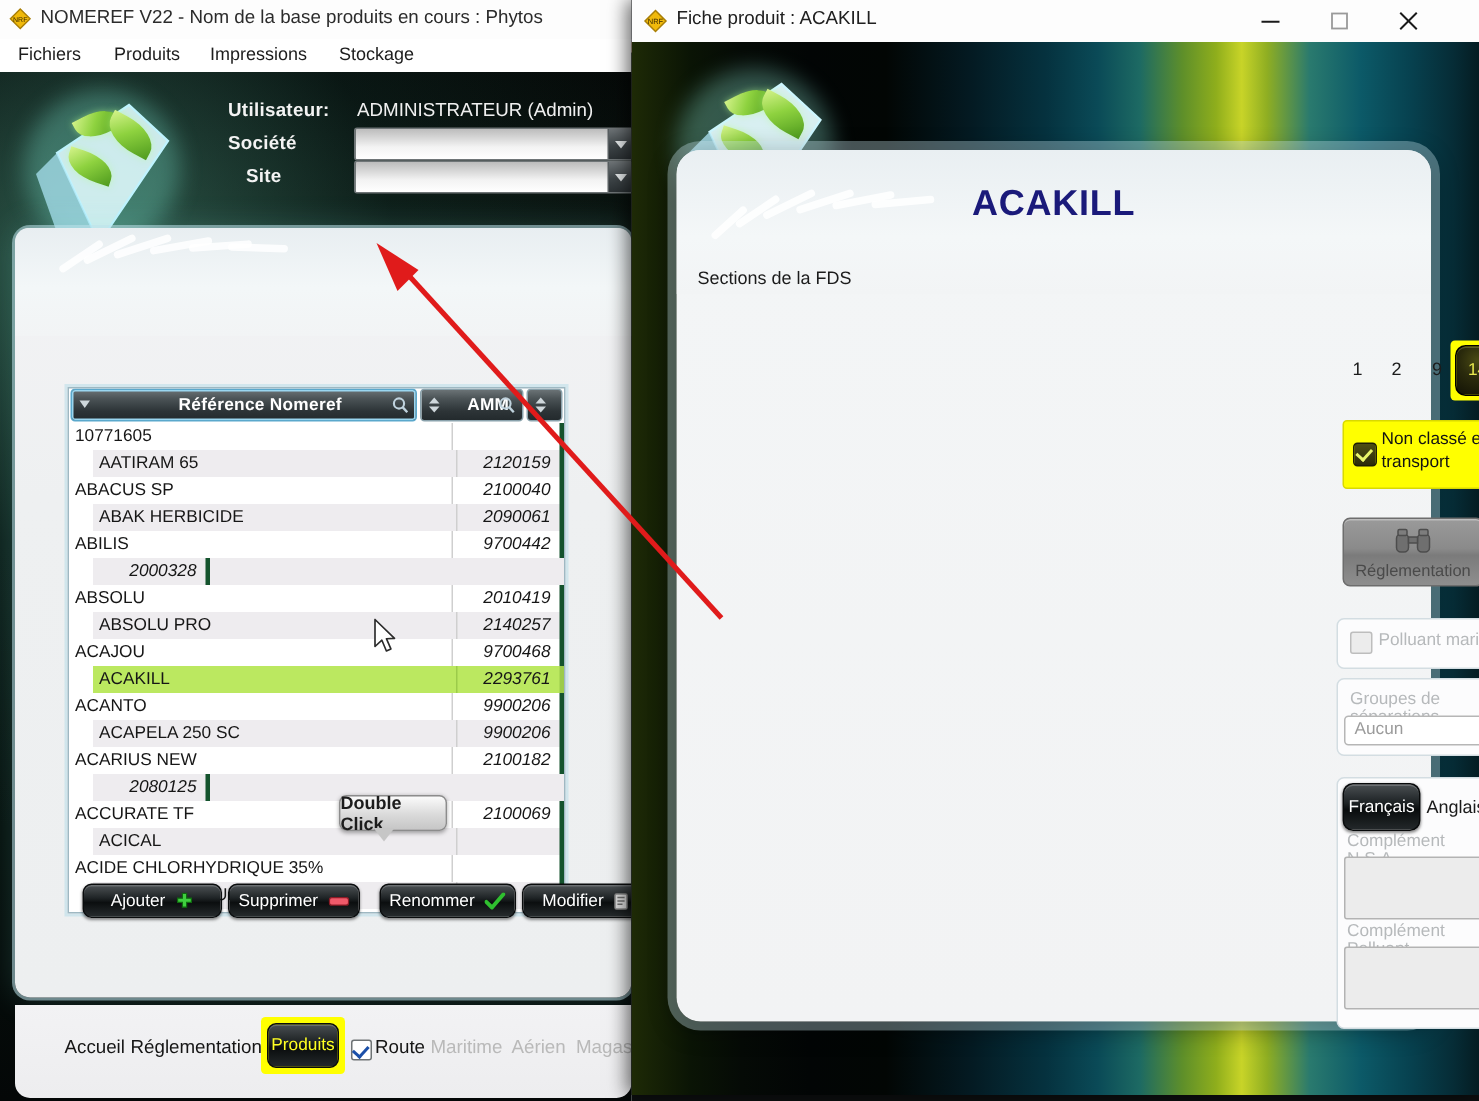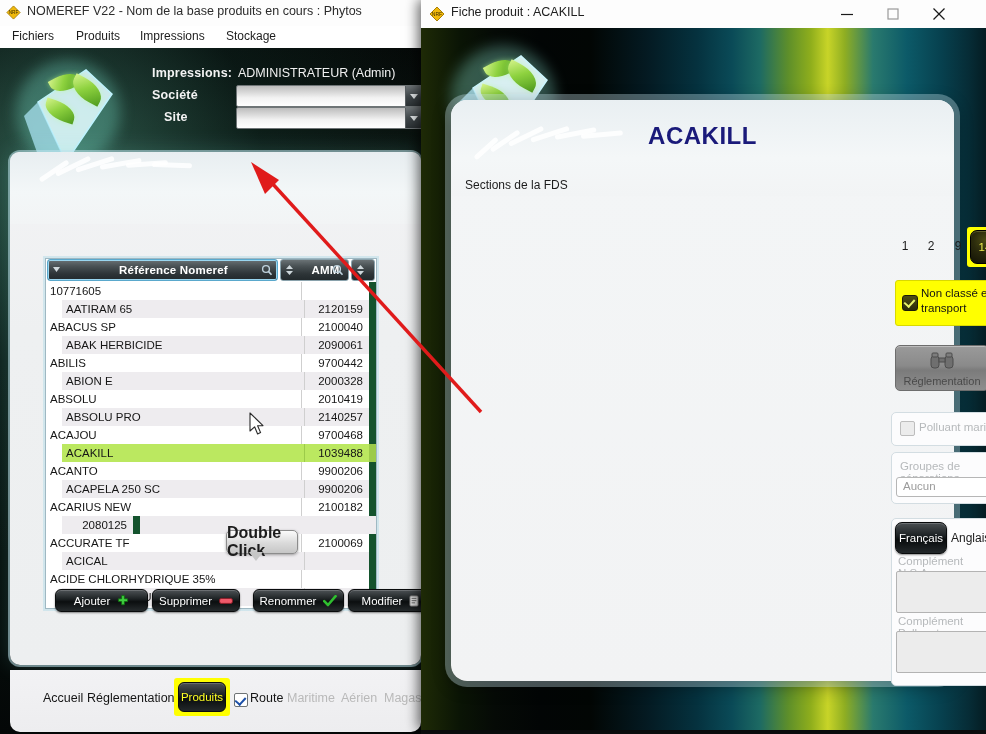--- a/index.html
+++ b/index.html
@@ -48,21 +48,21 @@
   .hcell{position:relative;height:22px;box-sizing:border-box;
      background:linear-gradient(180deg,#6a7275 0%,#4a5255 30%,#2d3437 70%,#232a2d 100%);
      border:1px solid #8aa2ac;border-radius:3px;margin:0 1px;display:flex;align-items:center;justify-content:center;padding-left:22px;}
   .hcell.sel{box-shadow:inset 0 0 0 1px #9ad6ef;border-color:#5aa8cc;}
   .hcell .htxt{font-size:11.5px;color:#fff;font-weight:bold;letter-spacing:.2px;}
   .hcell .mag{position:absolute;right:4px;top:4px;width:12px;height:12px;}
   .hcell .sortmark{position:absolute;left:4px;top:3px;width:9px;height:14px;}
   .rows{position:absolute;left:0;top:23px;width:371px;height:332px;}
   .row{position:relative;height:18px;display:flex;font-size:11.5px;color:#161616;}
   .row .c1{width:272px;box-sizing:border-box;padding-left:4px;line-height:18px;border-right:1px solid #cfcfcf;white-space:nowrap;overflow:hidden;}
-  .row .c2{width:78px;box-sizing:border-box;padding-right:6px;line-height:18px;text-align:right;border-right:7px solid #14532d;}
+  .row .c2{width:78px;box-sizing:border-box;padding-right:6px;line-height:18px;text-align:right;border-right:3px solid #14532d;font-style:italic;}
   .row .c3{flex:1;}
   .row.alt{background:#eeecef;margin-left:16px;}
   .row.selected{background:#bbe860;}
   .row.selected .c1,.row.selected .c2{border-right-color:#9ccb4a;}
 
   
   .btn3d{position:absolute;height:23px;border-radius:6px;box-sizing:border-box;
      background:linear-gradient(180deg,#4d5255 0%,#1e2325 42%,#0b0e0f 56%,#262b2d 100%);
      border:1px solid #0a0c0d;box-shadow:0 1px 2px rgba(0,0,0,.45), inset 0 1px 0 rgba(255,255,255,.18);
      display:flex;align-items:center;justify-content:center;gap:7px;cursor:default;}
@@ -81,21 +81,21 @@
   #nav-produits .inner span{font-size:11.5px;color:#ffff22;}
 
   .cbx{position:absolute;width:12px;height:12px;background:#fff;border:1px solid #6e7375;border-radius:2px;}
   .cbx:after{content:"";position:absolute;left:2px;top:1px;width:5px;height:8px;border:solid #1b4fa8;border-width:0 2px 2px 0;transform:rotate(42deg);}
 
   
   #tooltip{position:absolute;left:216px;top:378px;width:70px;height:22px;border-radius:5px;
      background:linear-gradient(180deg,#fbfbfb 0%,#dadada 55%,#c6c6c6 100%);
      border:1px solid #8c8c8c;box-shadow:0 1px 3px rgba(0,0,0,.35);
      display:flex;align-items:center;justify-content:center;}
-  #tooltip span{font-size:16px;font-weight:bold;color:#1c1c1c;}
+  #tooltip span{font-size:12px;font-weight:bold;color:#1c1c1c;}
   #tooltip:after{content:"";position:absolute;left:22px;top:21px;border-left:7px solid transparent;border-right:7px solid transparent;border-top:9px solid #c6c6c6;}
 
   
   #dlg{position:absolute;left:421px;top:0;width:565px;height:730px;background:#0b0d0e;overflow:hidden;
        box-shadow:-3px 0 12px rgba(0,0,0,.6);}
   #dlg-title{position:absolute;left:0;top:0;width:565px;height:28px;background:#fdfdfd;border-bottom:7px solid #fca5a5;}
   #dlg-title .ttl{position:absolute;left:30px;top:5px;font-size:12.5px;color:#202020;}
   .wbtn{position:absolute;top:0;width:46px;height:28px;display:flex;align-items:center;justify-content:center;cursor:default;}
   .wbtn svg{display:block;}
   #dlg-body{position:absolute;left:0;top:28px;width:565px;height:702px;overflow:hidden;
@@ -181,21 +181,21 @@
         <div class="glow" style="left:8px;top:10px;width:104px;height:104px;background:rgba(130,240,215,.30);"></div>
         <svg width="120" height="130" viewBox="0 0 120 130" style="position:absolute;left:0;top:0;">
           <polygon points="30,52 78,20 104,44 58,112" fill="rgba(225,252,255,.88)" stroke="#bff3ff" stroke-width="1.5"></polygon>
           <polygon points="30,52 58,112 36,122 16,66" fill="rgba(170,225,240,.75)"></polygon>
         </svg>
         <div class="leaf" style="left:42px;top:24px;width:30px;height:17px;transform:rotate(-28deg);"></div>
         <div class="leaf" style="left:62px;top:30px;width:34px;height:20px;transform:rotate(28deg);"></div>
         <div class="leaf" style="left:36px;top:52px;width:32px;height:18px;transform:rotate(18deg);"></div>
       </div>
 
-      <div class="fld-lbl" style="left:152px;top:18px;">Impressions:</div>
+      <div class="fld-lbl" style="left:152px;top:18px;">Utilisateur:</div>
       <div class="fld-val" style="left:238px;top:18px;">ADMINISTRATEUR (Admin)</div>
       <div class="fld-lbl" style="left:152px;top:40px;">Société</div>
       <div class="combo" style="left:236px;top:37px;width:186px;">
         <div class="arrowbox"></div>
       </div>
       <div class="fld-lbl" style="left:152px;top:62px;margin-left:12px;">Site</div>
       <div class="combo" style="left:236px;top:59px;width:186px;">
         <div class="arrowbox"></div>
       </div>
 
@@ -259,42 +259,41 @@
                 <div class="c1">ABAK HERBICIDE</div>
                 <div class="c2">2090061</div>
                 <div class="c3"></div>
               </div>
               <div class="row">
                 <div class="c1">ABILIS</div>
                 <div class="c2">9700442</div>
                 <div class="c3"></div>
               </div>
               <div class="row alt">
-                <div class="c1">ABION E</div>
                 <div class="c2">2000328</div>
                 <div class="c3"></div>
               </div>
               <div class="row">
                 <div class="c1">ABSOLU</div>
                 <div class="c2">2010419</div>
                 <div class="c3"></div>
               </div>
               <div class="row alt">
                 <div class="c1">ABSOLU PRO</div>
                 <div class="c2">2140257</div>
                 <div class="c3"></div>
               </div>
               <div class="row">
                 <div class="c1">ACAJOU</div>
                 <div class="c2">9700468</div>
                 <div class="c3"></div>
               </div>
               <div class="row alt selected">
                 <div class="c1">ACAKILL</div>
-                <div class="c2">1039488</div>
+                <div class="c2">2293761</div>
                 <div class="c3"></div>
               </div>
               <div class="row">
                 <div class="c1">ACANTO</div>
                 <div class="c2">9900206</div>
                 <div class="c3"></div>
               </div>
               <div class="row alt">
                 <div class="c1">ACAPELA 250 SC</div>
                 <div class="c2">9900206</div>

